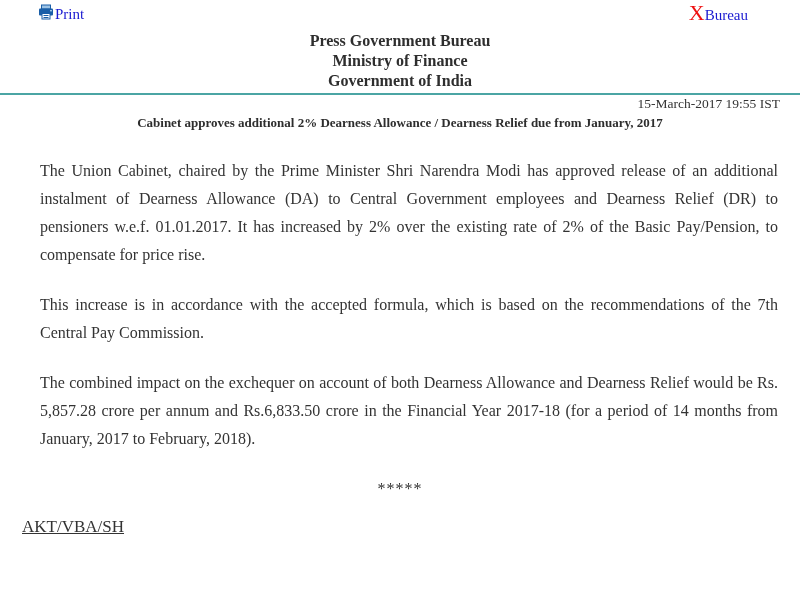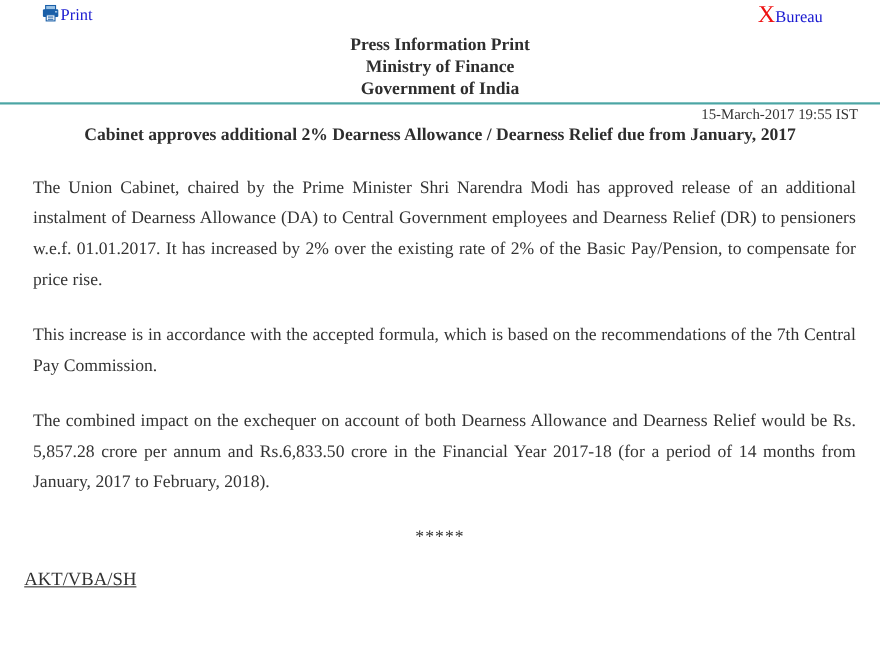--- a/index.html
+++ b/index.html
@@ -14,21 +14,21 @@
     font-family: "Liberation Serif", serif;
     color: #333333;
     overflow: hidden;
     position: relative;
   }
 
   
   .topbar {
     display: flex;
     justify-content: space-between;
-    align-items: flex-start;
+    align-items: flex-end;
     padding: 4px 52px 0 38px;
     height: 24px;
   }
   .print-link {
     display: inline-flex;
     align-items: center;
     gap: 1px;
     color: #1a1ad1;
     font-size: 15px;
     text-decoration: none;
@@ -76,29 +76,29 @@
     text-align: right;
     font-size: 13.5px;
     line-height: 16px;
     padding-right: 20px;
     margin-top: 1px;
     color: #333333;
   }
   .release-title {
     text-align: center;
     font-weight: bold;
-    font-size: 16px;
+    font-size: 13px;
     line-height: 20px;
     margin-top: 1px;
     color: #2e2e2e;
   }
 
   
   .content {
-    padding: 0 22px 0 30px;
+    padding: 0 22px 0 40px;
   }
   .content p {
     font-size: 16px;
     line-height: 28px;
     text-align: justify;
     margin: 0 0 22px 0;
   }
   .content p:first-child { margin-top: 24px; }
 
   .separator {
@@ -133,21 +133,21 @@
     </span>
     <span>Print</span>
   </a>
   <a class="close-link">
     <span class="close-x">X</span>
     <span>Bureau</span>
   </a>
 </div>
 
 <div class="org-header">
-  <div>Press Information Print</div>
+  <div>Press Government Bureau</div>
   <div>Ministry of Finance</div>
   <div>Government of India</div>
 </div>
 
 <hr class="divider">
 
 <div class="release-date">15-March-2017 19:55 IST</div>
 
 <div class="release-title">Cabinet approves additional 2% Dearness Allowance / Dearness Relief due from January, 2017</div>
 

